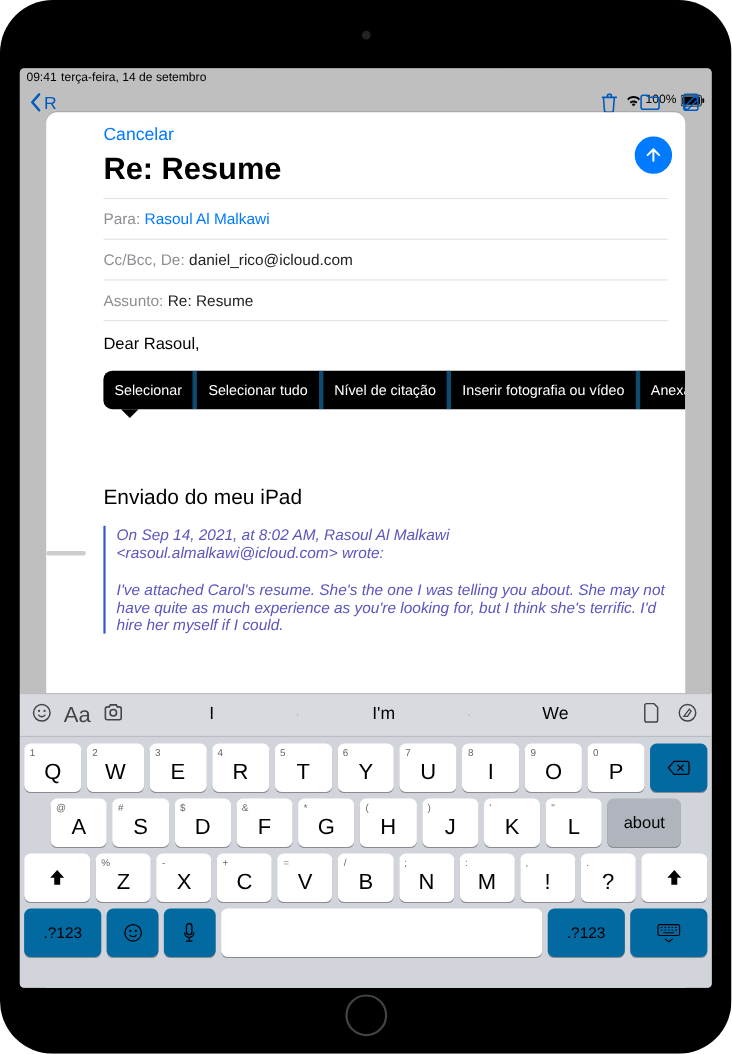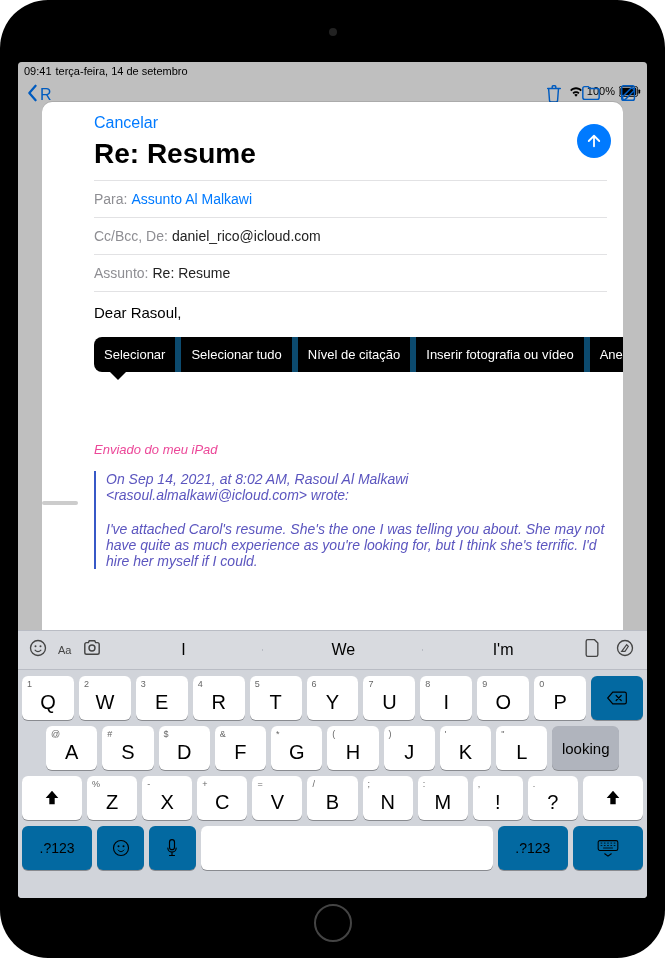--- a/index.html
+++ b/index.html
@@ -39,25 +39,25 @@
 .field-row { border-top:1px solid #e2e2e4; padding:10px 0; font-size:14px; display:flex; align-items:center; gap:4px; }
 .field-label{ color:#8e8e93; }
 .recipient{ color:#007aff; }
 .subject-val{ color:#222; }
 .body-area{ border-top:1px solid #e2e2e4; padding:12px 0 0 0; font-size:15px; color:#000; }
 .greeting{ margin-bottom:16px;}
 
 
 .popover-wrap{ position:relative; margin-top:4px;}
 .popover{ display:flex; background:#000; border-radius:8px; overflow:hidden; font-size:13px; color:#fff; width:fit-content;}
-.popover .mitem{ padding:10px 10px; white-space:nowrap; border-right:6px solid #0c4a6e;}
+.popover .mitem{ padding:10px 10px; white-space:nowrap; border-right:4px solid #0c4a6e;}
 .popover .mitem:last-child{ border-right:none;}
 .pop-arrow{ position:absolute; left:16px; top:100%; width:0; height:0; border:8px solid transparent; border-top-color:#000;}
 
-.signature{ margin-top:70px; font-size:13px; color:#ec4899;font-style:italic;}
+.signature{ margin-top:70px; font-size:19px; color:#000000;}
 .quote-block{ margin-top:14px; border-left:2px solid #3758c7; padding-left:10px; font-size:14px; color:#5b55bf;font-style:italic;}
 .quote-block p{ margin:0 0 18px 0;}
 
 
 .sugbar{ position:absolute; left:0; right:0; bottom:228px; height:40px; background:#d8dadf; display:flex; align-items:center; border-top:1px solid #b9bcc4; border-bottom:1px solid #b9bcc4;}
 .sugbar .sgroup-left{display:flex;gap:10px;padding-left:10px;align-items:center;}
 .sugbar .sgroup-right{display:flex;gap:14px;padding-right:12px;align-items:center;}
 .sugbar .s-icon{color:#444;}
 .sugg{ flex:1; text-align:center; font-size:16px; color:#000; position:relative;}
 .sugg:not(:last-child)::after{ content:""; position:absolute; right:0; top:8px; bottom:8px; width:1px; background:#b9bcc4;}
@@ -145,21 +145,21 @@
         <span class="cancel">Cancelar</span>
         <div class="title">Re: Resume</div>
         <div class="send-btn">
           <svg width="18" height="18" viewBox="0 0 24 24">
               <path d="M12 19V5M5 12l7-7 7 7" stroke="#fff" stroke-width="2.4" fill="none" stroke-linecap="round" stroke-linejoin="round"></path>
             </svg>
         </div>
 
         <div class="field-row">
           <span class="field-label">Para:</span>
-          <span class="recipient">Assunto Al Malkawi</span>
+          <span class="recipient">Rasoul Al Malkawi</span>
         </div>
         <div class="field-row">
           <span class="field-label">Cc/Bcc, De:</span>
           <span class="subject-val">daniel_rico@icloud.com</span>
         </div>
         <div class="field-row">
           <span class="field-label">Assunto:</span>
           <span class="subject-val">Re: Resume</span>
         </div>
 
@@ -193,32 +193,32 @@
     <div class="sugbar">
       <div class="sgroup-left">
         <span class="s-icon">
           <svg width="20" height="20" viewBox="0 0 24 24">
               <circle cx="12" cy="12" r="9" stroke="#444" stroke-width="1.6" fill="none"></circle>
               <circle cx="9" cy="10" r="1.2" fill="#444"></circle>
               <circle cx="15" cy="10" r="1.2" fill="#444"></circle>
               <path d="M8.5 14.5c1 1.2 2.2 1.8 3.5 1.8s2.5-.6 3.5-1.8" stroke="#444" stroke-width="1.4" fill="none" stroke-linecap="round"></path>
             </svg>
         </span>
-        <span class="s-icon" style="font-size:11px;color:#444;">Aa</span>
+        <span class="s-icon" style="font-size:20px;color:#444;">Aa</span>
         <span class="s-icon">
           <svg width="22" height="18" viewBox="0 0 24 20">
               <path d="M4 6a2 2 0 012-2h2l1-2h6l1 2h2a2 2 0 012 2v9a2 2 0 01-2 2H6a2 2 0 01-2-2V6z" stroke="#444" stroke-width="1.6" fill="none"></path>
               <circle cx="12" cy="10" r="3.3" stroke="#444" stroke-width="1.6" fill="none"></circle>
             </svg>
         </span>
       </div>
       <div class="sugcenter">
         <div class="sugg">I</div>
+        <div class="sugg">I'm</div>
         <div class="sugg">We</div>
-        <div class="sugg">I'm</div>
       </div>
       <div class="sgroup-right">
         <span class="s-icon">
           <svg width="18" height="20" viewBox="0 0 20 24">
               <path d="M5 2h8l4 4v14a2 2 0 01-2 2H5a2 2 0 01-2-2V4a2 2 0 012-2z" stroke="#444" stroke-width="1.6" fill="none"></path>
             </svg>
         </span>
         <span class="s-icon">
           <svg width="20" height="20" viewBox="0 0 24 24">
               <circle cx="12" cy="12" r="9" stroke="#444" stroke-width="1.6" fill="none"></circle>
@@ -307,21 +307,21 @@
             <span>J</span>
           </div>
           <div class="key">
             <span class="sub">'</span>
             <span>K</span>
           </div>
           <div class="key">
             <span class="sub">"</span>
             <span>L</span>
           </div>
-          <div class="key return">looking</div>
+          <div class="key return">about</div>
         </div>
       <div class="krow row3" id="krow3">
           <div class="key fn ico shiftL" style="background: rgb(255, 255, 255);">
             <svg width="18" height="18" viewBox="0 0 20 20">
               <path d="M10 2l7 8h-4v7H7v-7H3l7-8z" fill="#000"></path>
             </svg>
           </div>
           <div class="key">
             <span class="sub">%</span>
             <span>Z</span>

